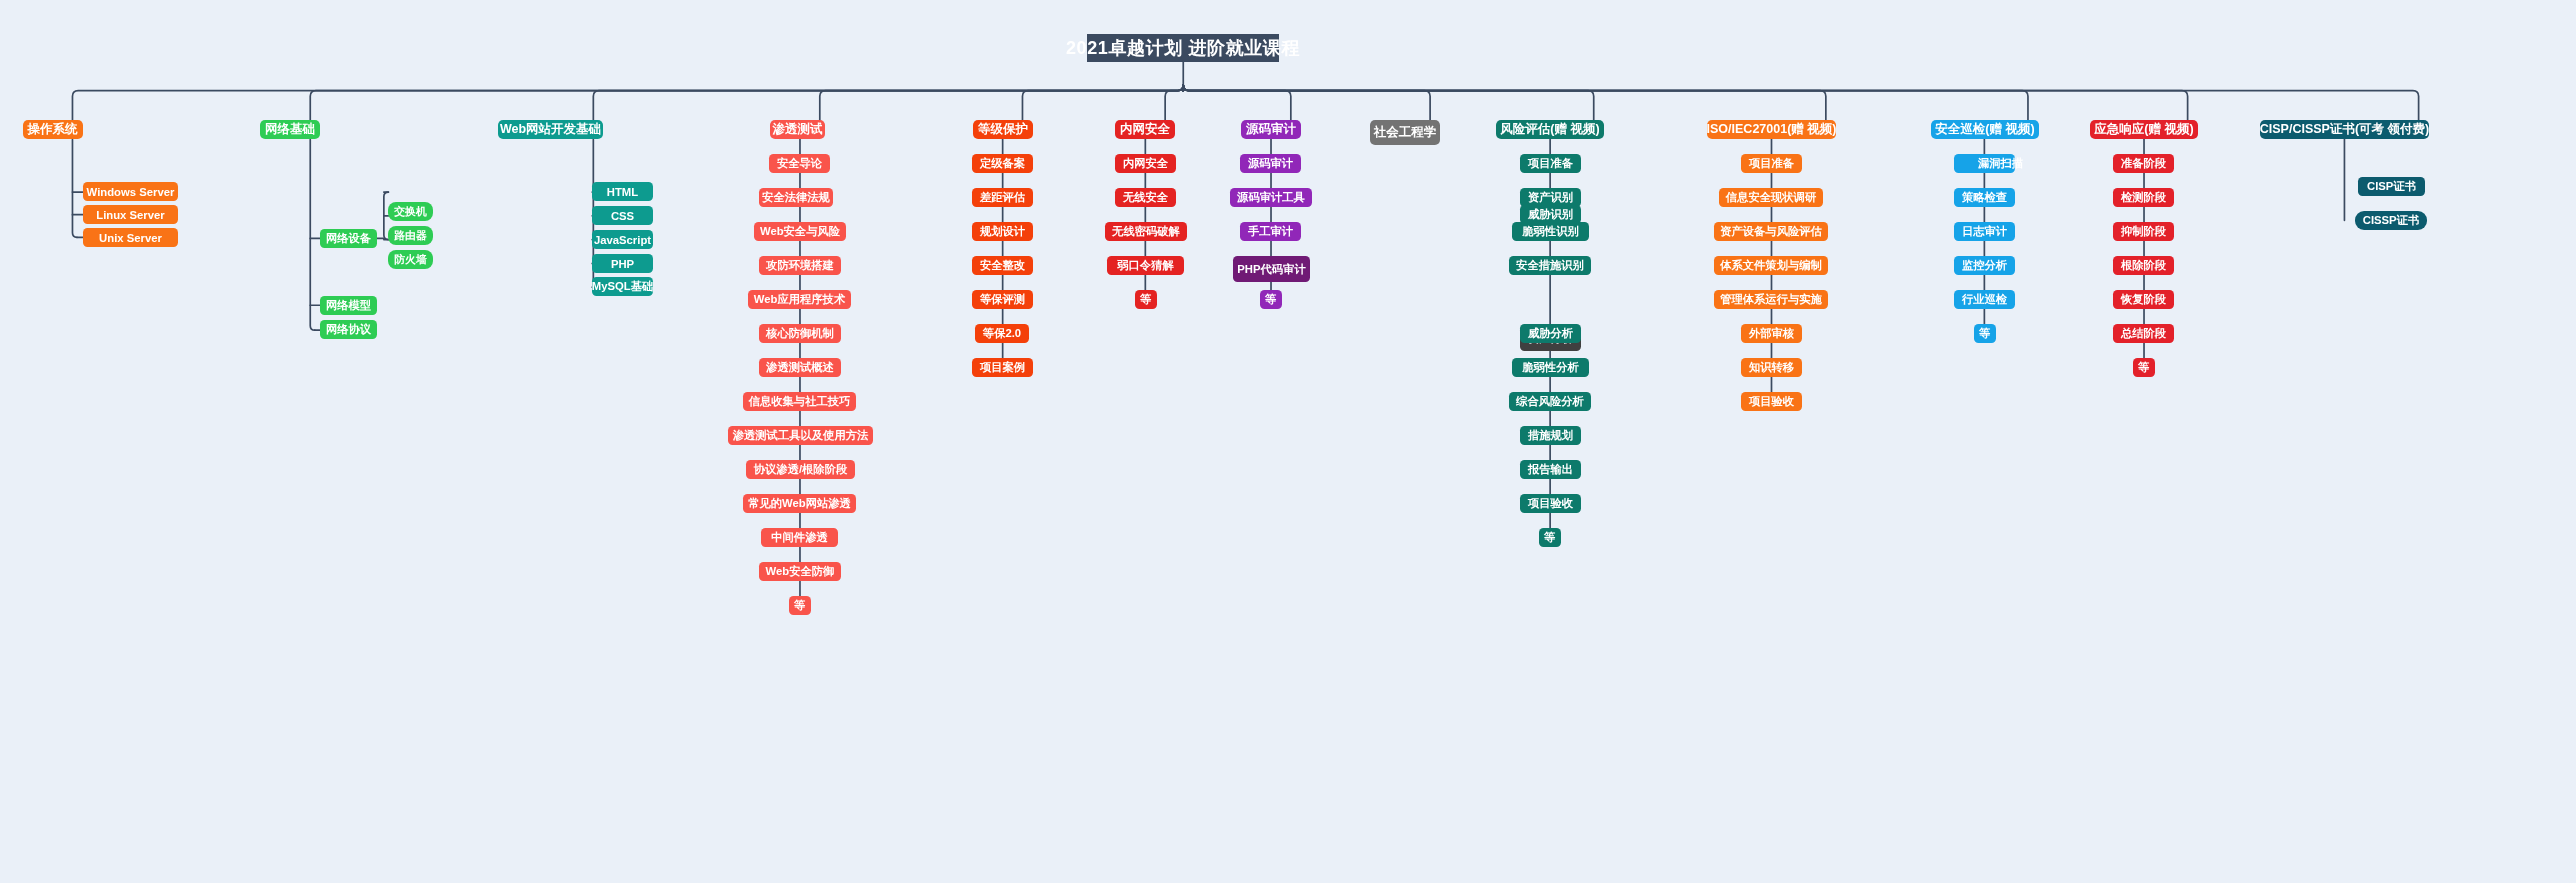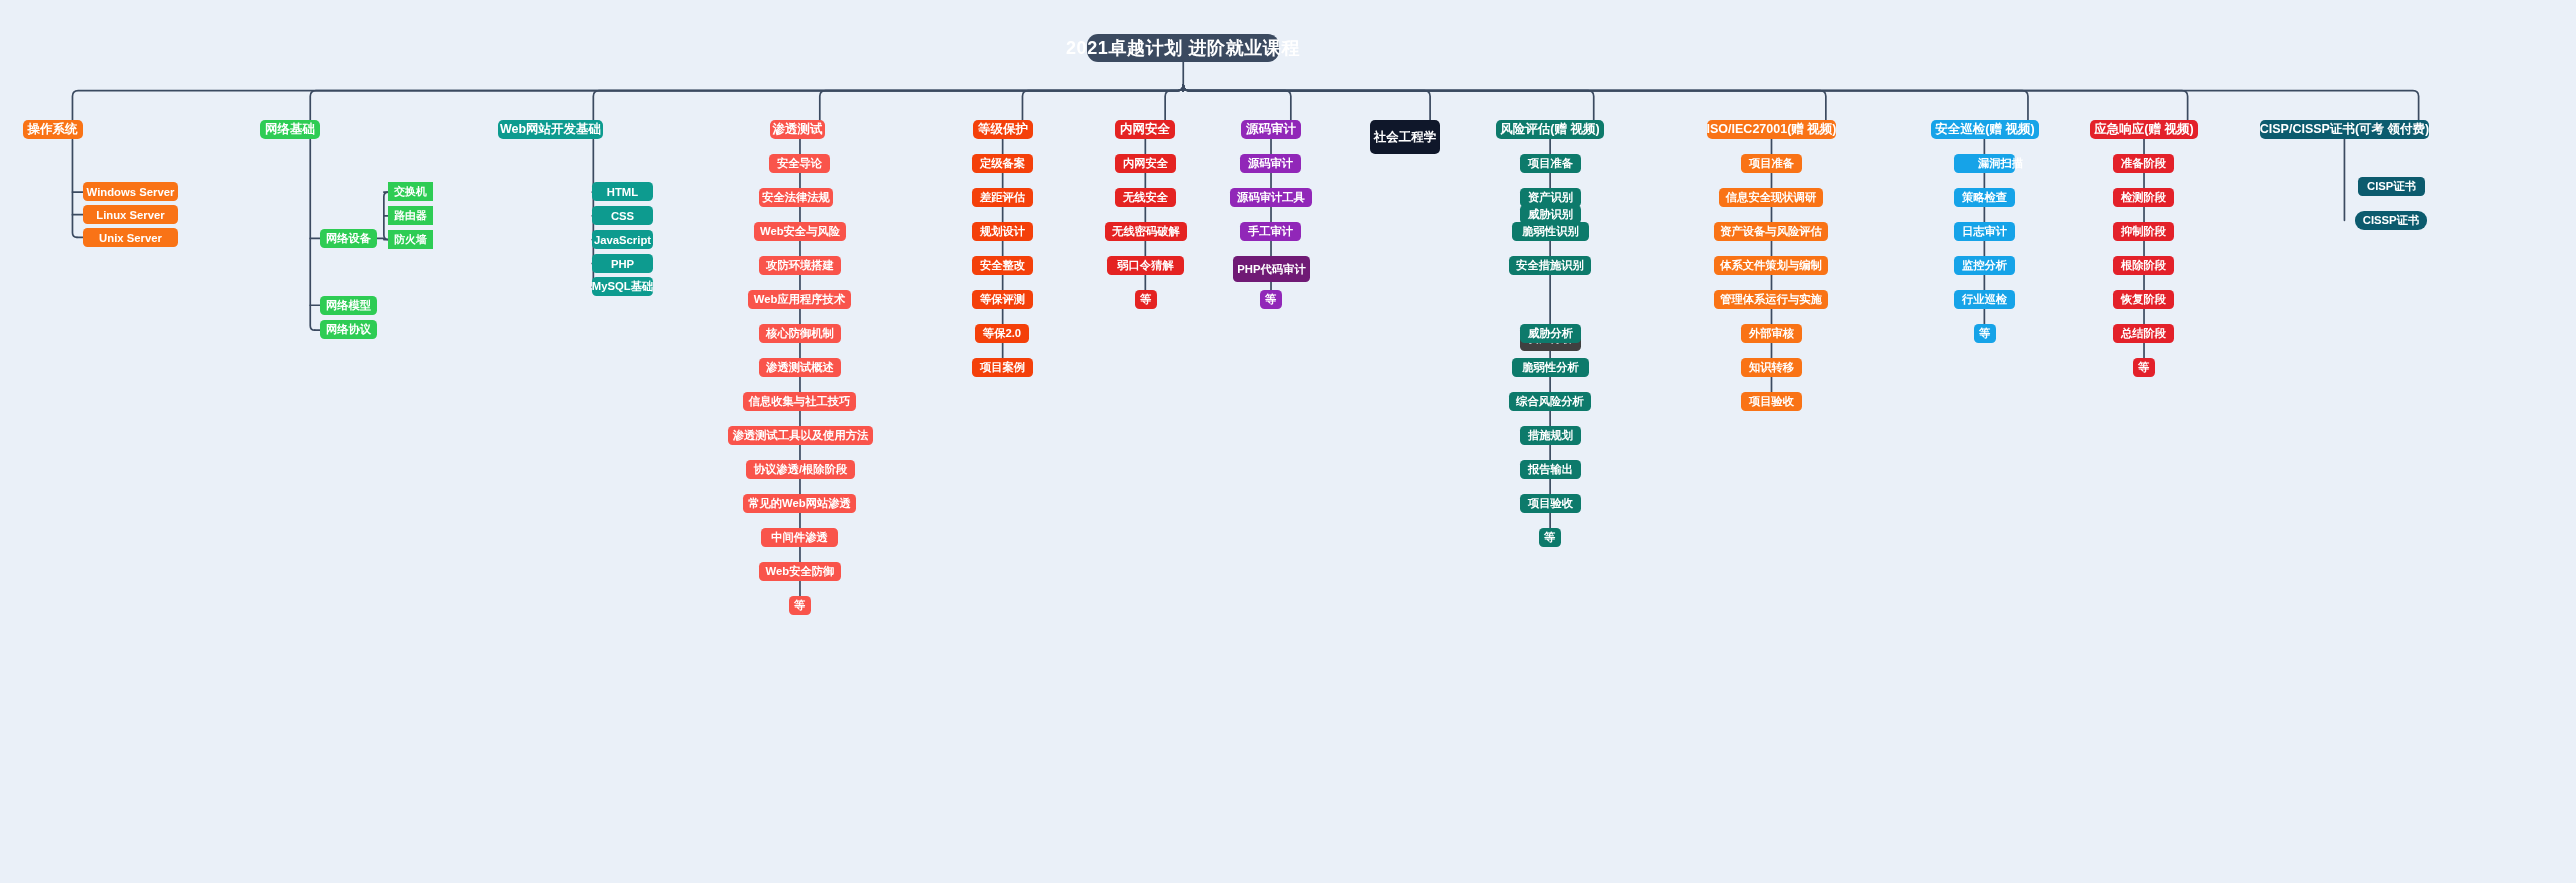--- a/index.html
+++ b/index.html
@@ -33,36 +33,37 @@
     justify-content: center;
     color: #ffffff;
     font-weight: bold;
     border-radius: 5.7px;
     white-space: nowrap;
     letter-spacing: 0px;
     text-rendering: optimizeLegibility;
     z-index: 5;
   }
   .node.root {
-    border-radius: 11px;
+    border-radius: 0;
     font-size: 18px;
     background: #3b4a60;
     letter-spacing: 0.6px;
   }
   .node.lvl1 {
     font-size: 12.5px;
     border-radius: 5.1px;
   }
   .node.lvl2 {
     font-size: 11.3px;
     border-radius: 4.5px;
   }
   .node.lvl3 {
     font-size: 10.8px;
-    border-radius: 0;
+    border-radius: 8px;
+    margin-top: 20px;
   }
 </style>
 </head>
 <body>
 
 <div id="canvas">
   <svg id="links" viewBox="0 0 4550 1561" xmlns="http://www.w3.org/2000/svg">
       <path d="M 2090 110 L 2090 160" stroke="#3b4a60" stroke-width="3" fill="none" stroke-linecap="round" stroke-linejoin="round"></path>
       <path d="M 2090 160 L 2090 150 Q 2090 160 2080 160 L 138 160 Q 128 160 128 170 L 128 212" stroke="#3b4a60" stroke-width="3" fill="none" stroke-linecap="round" stroke-linejoin="round"></path>
       <path d="M 128 246 L 128 411 Q 128 419 136 419" stroke="#3b4a60" stroke-width="3" fill="none" stroke-linecap="round" stroke-linejoin="round"></path>
@@ -259,21 +260,21 @@
       </div>
       <div class="node lvl2" style="left: 1240px; top: 222px; width: 61px; height: 19px; background: rgb(145, 39, 184);">
         <span>手工审计</span>
       </div>
       <div class="node lvl2" style="left: 1233px; top: 256px; width: 77px; height: 26px; background: #701a75;">
         <span>PHP代码审计</span>
       </div>
       <div class="node lvl2" style="left: 1260px; top: 290px; width: 21.5px; height: 19px; background: rgb(145, 39, 184);">
         <span>等</span>
       </div>
-      <div class="node lvl1" style="left: 1370px; top: 120px; width: 70px; height: 34px; background: #0f172a;">
+      <div class="node lvl1" style="left: 1370px; top: 120px; width: 70px; height: 25px; background: #737373;">
         <span>社会工程学</span>
       </div>
       <div class="node lvl1" style="left: 1496px; top: 120px; width: 108px; height: 19px; background: rgb(13, 122, 107);">
         <span>风险评估(赠 视频)</span>
       </div>
       <div class="node lvl2" style="left: 1520px; top: 154px; width: 61px; height: 19px; background: rgb(13, 122, 107);">
         <span>项目准备</span>
       </div>
       <div class="node lvl2" style="left: 1520px; top: 188px; width: 61px; height: 19px; background: rgb(13, 122, 107);">
         <span>资产识别</span>

